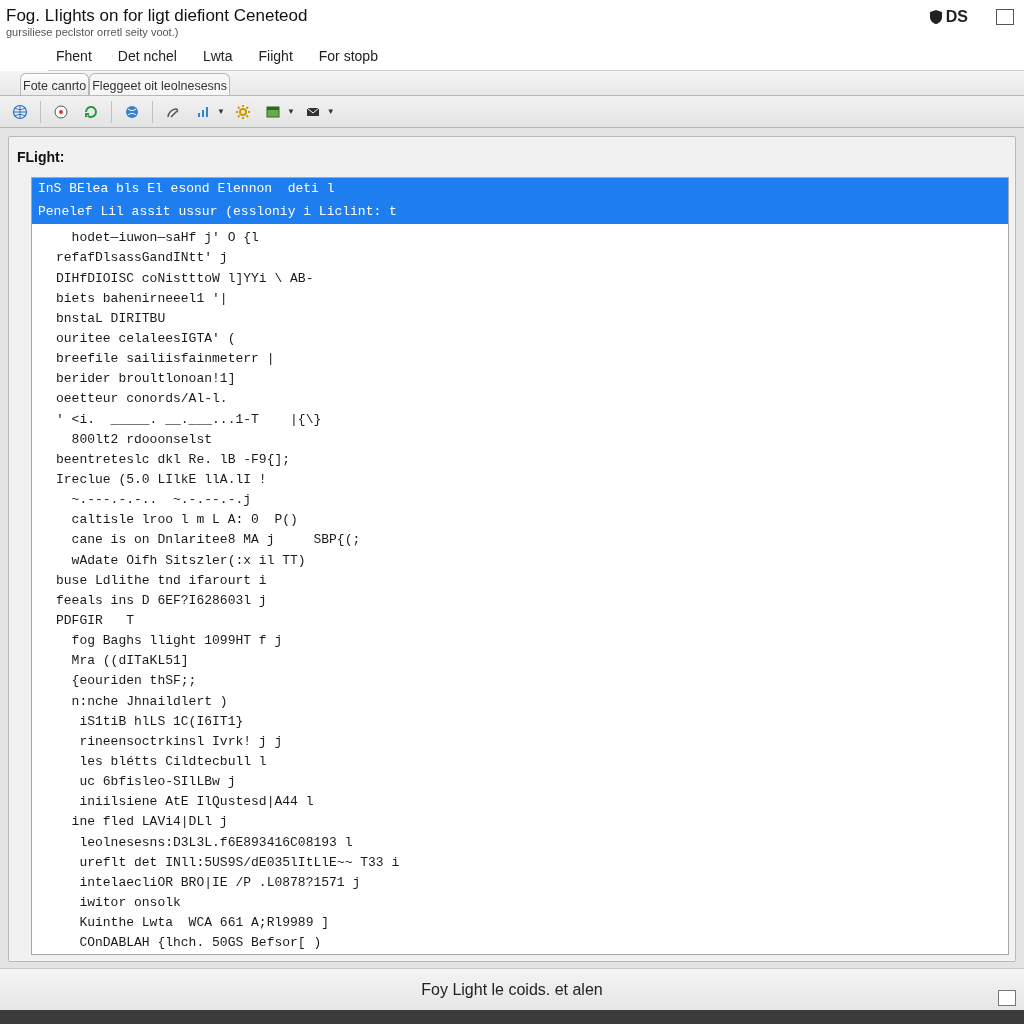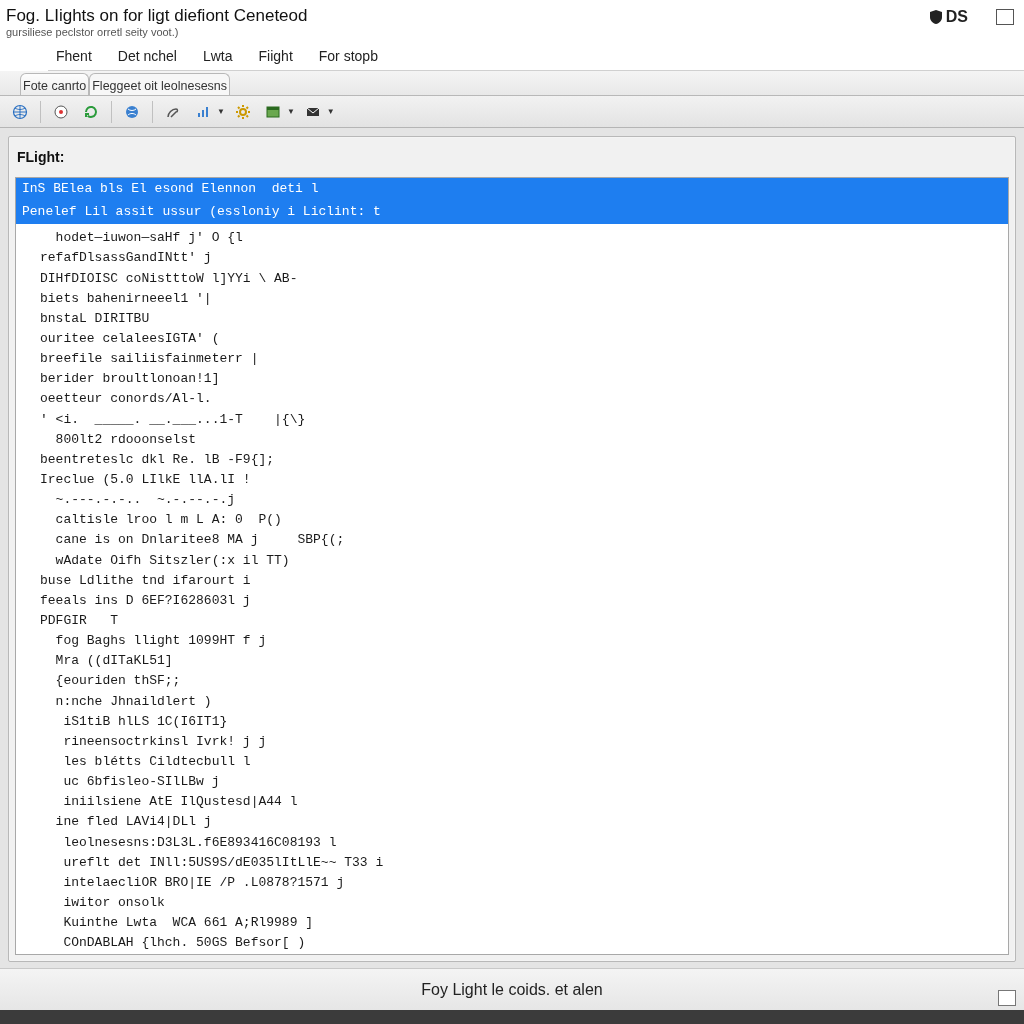--- a/index.html
+++ b/index.html
@@ -107,21 +107,21 @@
     box-shadow: inset 0 0 0 1px #fff4;
   }
   .panel-header {
     font-size: 14px;
     font-weight: 600;
     color: #111;
     padding: 12px 8px;
   }
   .code-box {
     flex:1;
-    margin: 0 6px 6px 6px;
+    margin: 0 6px 6px 22px;
     background: #ffffff;
     border: 1px solid #a8a8a8;
     overflow: hidden;
     font-family: "Consolas","Courier New",monospace;
     font-size: 13px;
     line-height: 1.55;
     min-height:0;
   }
   .code-sel {
     background: #1e7ef0;

